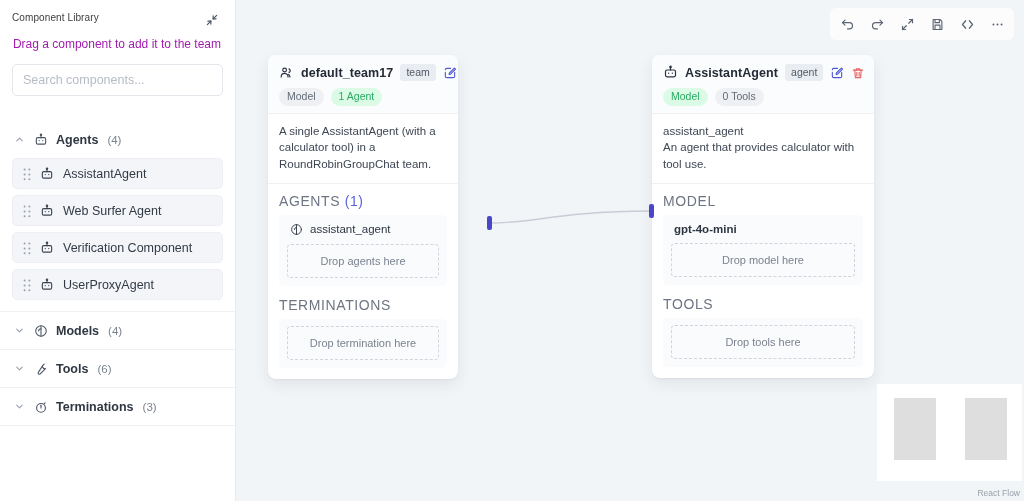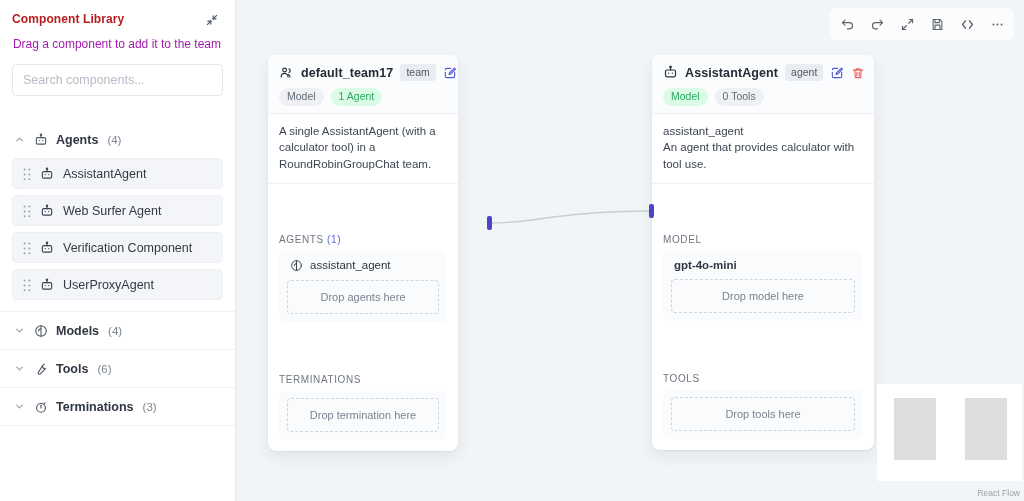--- a/index.html
+++ b/index.html
@@ -16,21 +16,21 @@
     width: 236px; height: 501px;
     background: #ffffff;
     border-right: 1px solid #e8ebee;
     position: relative;
     flex: 0 0 236px;
   }
   .lib-header {
     display: flex; align-items: flex-start; justify-content: space-between;
     padding: 12px 14px 0 12px;
   }
-  .lib-title { font-size: 12px; color: #b91c1c; font-weight: 700; letter-spacing: .1px; }
+  .lib-title { font-size: 10px; color: #404040; font-weight: 400; letter-spacing: .1px; }
   .collapse-btn {
     width: 18px; height: 18px; display: flex; align-items: center; justify-content: center;
     cursor: pointer; color: #4b5565; margin-top: -1px;
   }
   .lib-sub {
     padding: 7px 14px 0 12px;
     font-size: 12px; color: #a21caf; line-height: 1.35; text-align: right;
   }
   .search-wrap { padding: 12px 12px 11px 12px; }
   .search-input {
@@ -126,21 +126,21 @@
   .badge { font-size: 10.5px; border-radius: 9px; padding: 2px 8px; line-height: 1.3; }
   .badge.gray { background: #eef0f3; color: #626b77; }
   .badge.green { background: #dcfbe7; color: #2aa963; }
 
   .node-desc { padding: 9px 11px 10px 11px; font-size: 11.5px; color: #3d4estuff; }
   .node-desc { color: #3e4653; line-height: 1.45; }
   .desc-name { font-size: 11.5px; color: #3e4653; line-height: 1.45; }
   .sep { height: 1px; background: #eef0f3; }
 
   .sec { padding: 9px 11px 2px 11px; }
-  .sec-title { font-size: 10px; letter-spacing: .6px; color: #6e7582; font-weight: 400; margin-bottom: 6px; margin-top: 41px; }
+  .sec-title { font-size: 14px; letter-spacing: .6px; color: #6e7582; font-weight: 400; margin-bottom: 6px; }
   .sec-title .cnt { color: #5b63d8; }
   .sec-box { background: #fafbfc; border-radius: 5px; padding: 7px 8px 8px 8px; }
   .chip-row { display: flex; align-items: center; gap: 7px; padding: 1px 3px 8px 3px; }
   .chip-ic { width: 13px; height: 13px; color: #3a4250; flex: 0 0 13px; display:flex; }
   .chip-label { font-size: 11.5px; color: #2e3643; }
   .chip-label.b { font-weight: 700; }
   .dropzone {
     border: 1px dashed #cfd5dd; border-radius: 4px;
     height: 34px; display: flex; align-items: center; justify-content: center;
     font-size: 11px; color: #7b838f;

